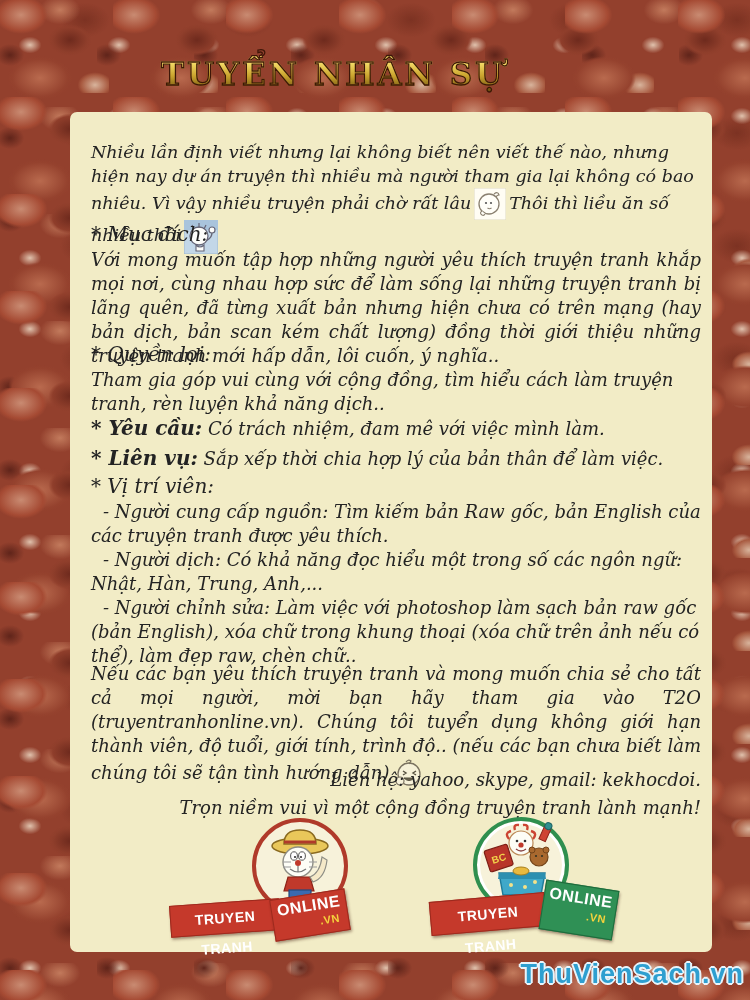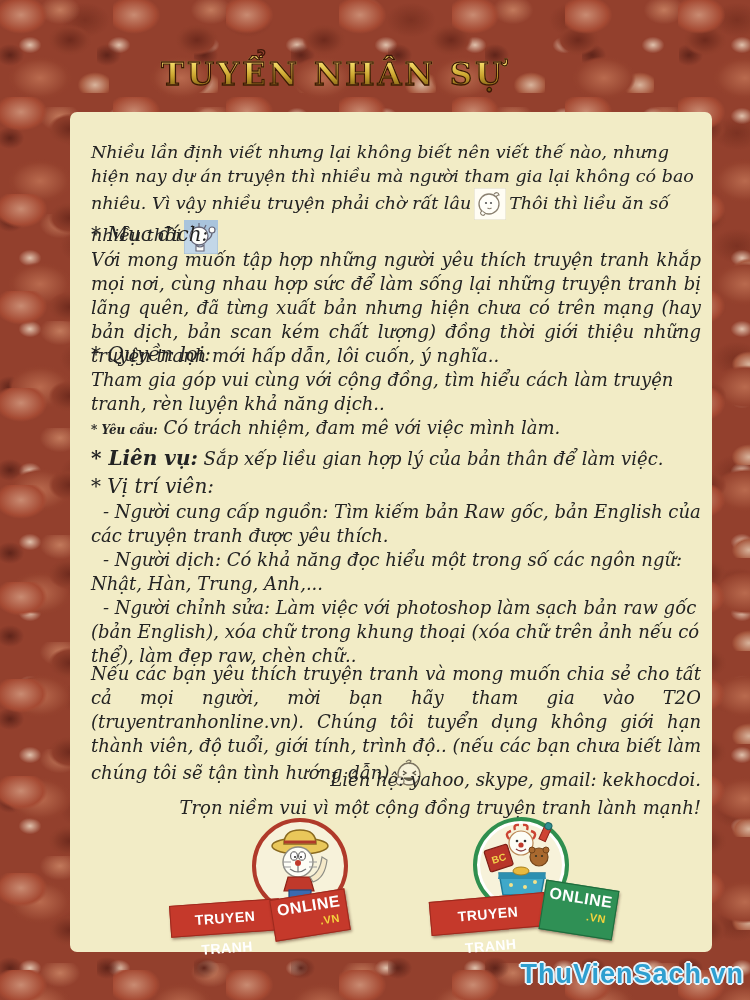--- a/index.html
+++ b/index.html
@@ -88,23 +88,23 @@
             <circle cx="28" cy="10" r="3" fill="#fdfdfa" stroke="#667" stroke-width="1.2"></circle>
             <path d="M12 25 q4 4 8 0 l0 6 l-8 0 z" fill="#fdfdfa" stroke="#667" stroke-width="1.1"></path>
           </svg></span></p>
 
     <h2 style="top:106px">* Mục đích:</h2>
     <p class="para just" style="top:132px">Với mong muốn tập hợp những người yêu thích truyện tranh khắp mọi nơi, cùng nhau hợp sức để làm sống lại những truyện tranh bị lãng quên, đã từng xuất bản nhưng hiện chưa có trên mạng (hay bản dịch, bản scan kém chất lượng) đồng thời giới thiệu những truyện tranh mới hấp dẫn, lôi cuốn, ý nghĩa..</p>
 
     <h2 style="top:226px">* Quyền lợi:</h2>
     <p class="para" style="top:252px">Tham gia góp vui cùng với cộng đồng, tìm hiểu cách làm truyện tranh, rèn luyện khả năng dịch..</p>
 
-    <p class="para" style="top:300px"><b class="inhead" style="font-size:12px">* Yêu cầu:</b> <span>Có trách nhiệm, đam mê với việc mình làm.</span></p>
+    <p class="para" style="top:300px"><b class="inhead" style="font-size:20px">* Yêu cầu:</b> <span>Có trách nhiệm, đam mê với việc mình làm.</span></p>
 
-    <p class="para" style="top:330px"><b class="inhead" style="font-size:20px">* Liên vụ:</b> <span>Sắp xếp liều gian hợp lý của bản thân để làm việc.</span></p>
+    <p class="para" style="top:330px"><b class="inhead" style="font-size:20px">* Liên vụ:</b> <span>Sắp xếp thời chia hợp lý của bản thân để làm việc.</span></p>
 
     <h2 style="top:358px">* Vị trí viên:</h2>
     <p class="para indent" style="top:384px">- Người cung cấp nguồn: Tìm kiếm bản Raw gốc, bản English của các truyện tranh được yêu thích.</p>
     <p class="para indent" style="top:480px">- Người chỉnh sửa: Làm việc với photoshop làm sạch bản raw gốc (bản English), xóa chữ trong khung thoại (xóa chữ trên ảnh nếu có thể), làm đẹp raw, chèn chữ..</p>
     <p class="para indent" style="top:432px">- Người dịch: Có khả năng đọc hiểu một trong số các ngôn ngữ: Nhật, Hàn, Trung, Anh,...</p>
 
     <p class="para just" style="top:546px"><span>Nếu các bạn yêu thích truyện tranh và mong muốn chia sẻ cho tất cả mọi người, mời bạn hãy tham gia vào T2O (truyentranhonline.vn). Chúng tôi tuyển dụng không giới hạn thành viên, độ tuổi, giới tính, trình độ.. (nếu các bạn chưa biết làm chúng tôi sẽ tận tình hướng dẫn)</span><span class="emo"><svg width="32" height="32" viewBox="0 0 32 32">
             <circle cx="17" cy="16" r="11" fill="#f6f1d8" stroke="#7a7260" stroke-width="1.3"></circle>
             <path d="M14 4 q2 -3 5 -1 l-2 3" fill="none" stroke="#7a7260" stroke-width="1.2"></path>
             <path d="M11 13 l3 2 l-3 2 M24 13 l-3 2 l3 2" fill="none" stroke="#55503f" stroke-width="1.4"></path>

